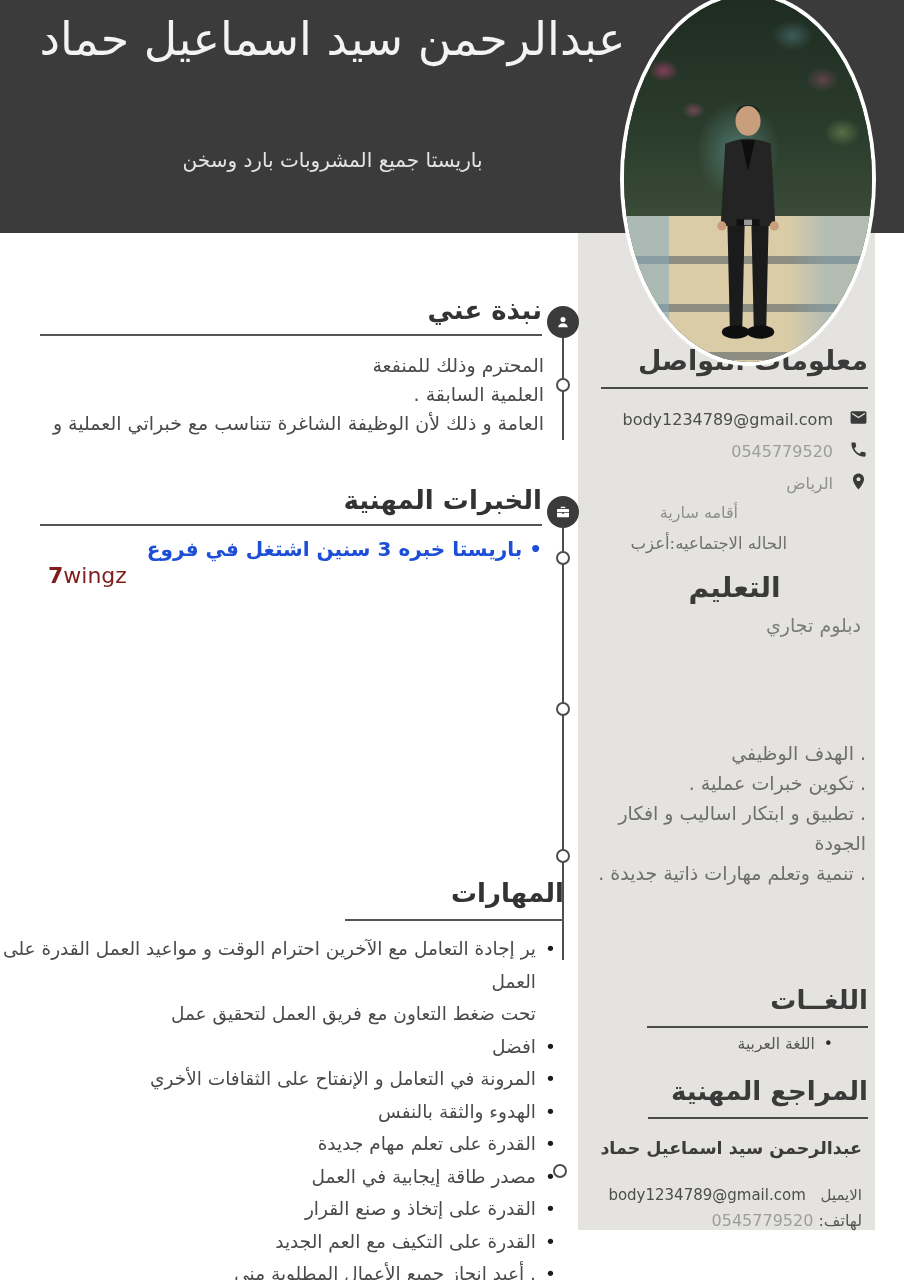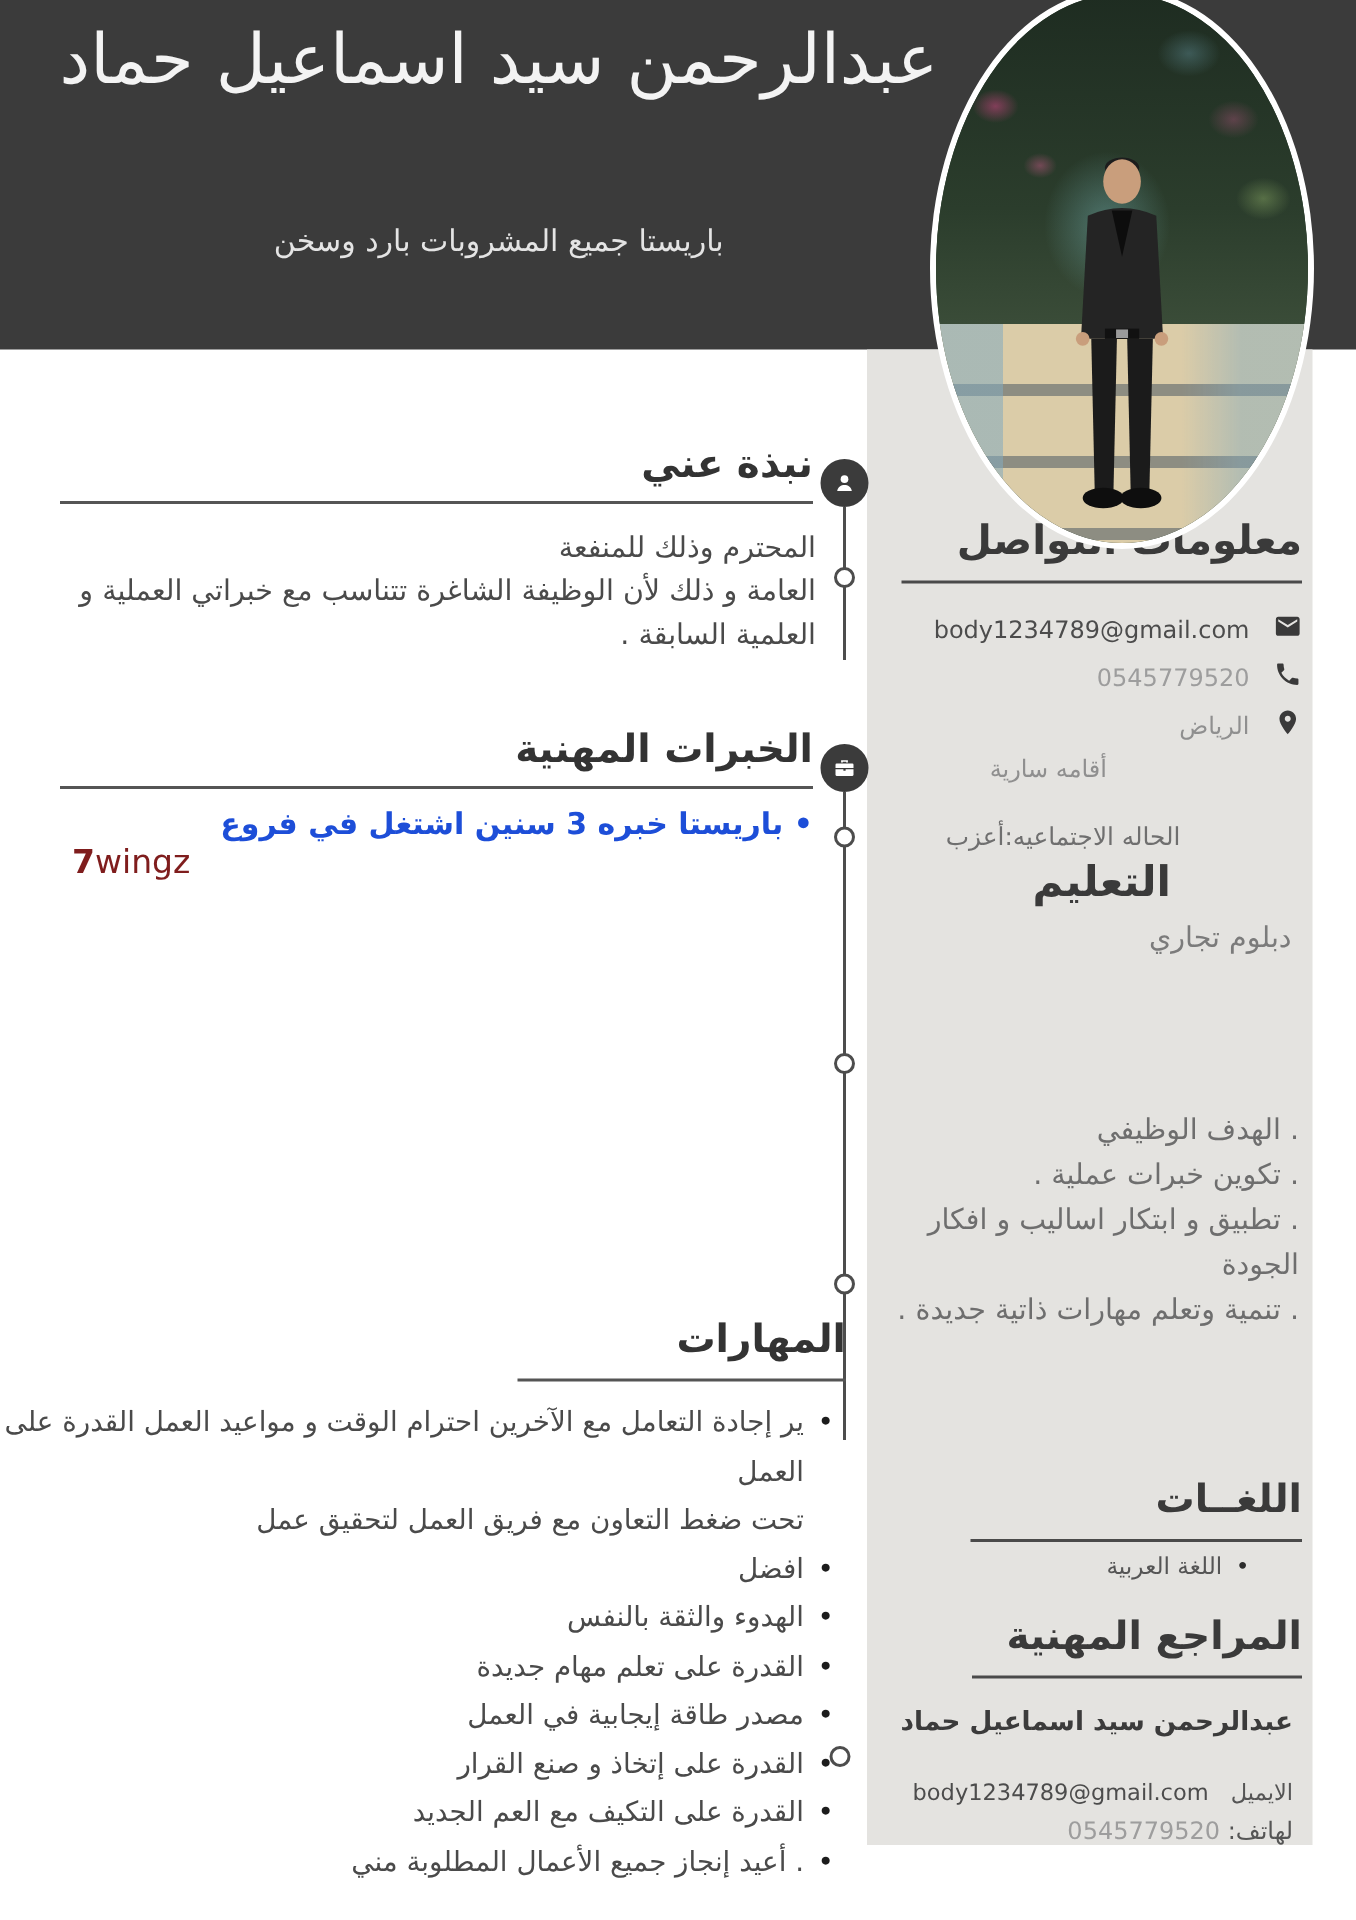--- a/index.html
+++ b/index.html
@@ -46,21 +46,21 @@
   .side-title { font-weight:bold; color:#3a3a3a; }
   .underlined { border-bottom:2px solid #4a4a4a; padding-bottom:11px; }
   .contact-title { left:23px; right:7px; top:112px; font-size:27px; }
   .contact-rows { left:10px; right:7px; top:176px; }
   .contact-row { display:flex; align-items:center; gap:16px; margin-bottom:12px; height:20px; }
   .contact-row svg { flex:0 0 auto; }
   .contact-email { font-size:16px; color:#4c4c4c; }
   .contact-phone { font-size:16px; color:#9d9d9d; }
   .contact-location { font-size:16px; color:#8f8f8f; }
   .residency { right:137px; top:270px; font-size:16px; color:#8f8f8f; }
-  .marital { right:88px; top:301px; font-size:16.5px; color:#6f6f6f;margin-top:14px; }
+  .marital { right:88px; top:301px; font-size:16.5px; color:#6f6f6f; }
   .edu-title { left:23px; right:7px; top:338px; font-size:28px;text-align:center; }
   .edu-degree { left:23px; right:14px; top:381px; font-size:19px; color:#7b7b7b; }
   .objective { left:10px; right:9px; top:505px; font-size:19px; line-height:30px; color:#6e6e6e; }
   .lang-title { left:69px; right:7px; top:752px; font-size:26px; }
   .lang-item { right:42px; top:802px; font-size:15.5px; color:#555; }
   .lang-item::before { content:"•"; margin-left:9px; color:#2d2d2d; }
   .ref-title { left:70px; right:7px; top:843px; font-size:26px; }
   .ref-name { right:13px; top:905px; font-size:17.5px; font-weight:bold; color:#3b3b3b; }
   .ref-email-row { right:13px; top:953px; font-size:15px; color:#555; }
   .ref-email-row .email-val { direction:ltr; unicode-bidi:embed; color:#4c4c4c; margin-left:2px; margin-right:10px; }
@@ -194,37 +194,38 @@
   <div class="tl-dot" style="left:556px; top:378px;"></div>
   <div class="tl-dot" style="left:556px; top:551px;"></div>
   <div class="tl-dot" style="left:556px; top:702px;"></div>
   <div class="tl-dot" style="left:556px; top:849px;"></div>
   <div class="tl-dot" style="left:553px; top:1164px;"></div>
 
   <div class="m-abs sec-title about-title">نبذة عني</div>
   <div class="rule about-rule"></div>
   <div class="m-abs about-par">
     <div>المحترم وذلك للمنفعة</div>
+    <div>العلمية السابقة .</div>
     <div>العامة و ذلك لأن الوظيفة الشاغرة تتناسب مع خبراتي العملية و</div>
-    <div>العلمية السابقة .</div>
   </div>
 
   <div class="m-abs sec-title exp-title">الخبرات المهنية</div>
   <div class="rule exp-rule"></div>
   <div class="m-abs exp-bullet">باريستا خبره 3 سنين اشتغل في فروع</div>
   <div class="m-abs company">
     <span class="b7">7</span><span>wingz</span>
   </div>
 
   <div class="m-abs sec-title skills-title">المهارات</div>
   <div class="rule skills-rule"></div>
   <ul class="m-abs skills-list">
     <li>ير إجادة التعامل مع الآخرين احترام الوقت و مواعيد العمل القدرة على العمل
 تحت ضغط التعاون مع فريق العمل لتحقيق عمل</li>
     <li>افضل</li>
+    <li>المرونة في التعامل و الإنفتاح على الثقافات الأخري</li>
     <li>الهدوء والثقة بالنفس</li>
     <li>القدرة على تعلم مهام جديدة</li>
     <li>مصدر طاقة إيجابية في العمل</li>
     <li>القدرة على إتخاذ و صنع القرار</li>
     <li>القدرة على التكيف مع العم الجديد</li>
     <li>. أعيد إنجاز جميع الأعمال المطلوبة مني</li>
   </ul>
 
 </div>
 

